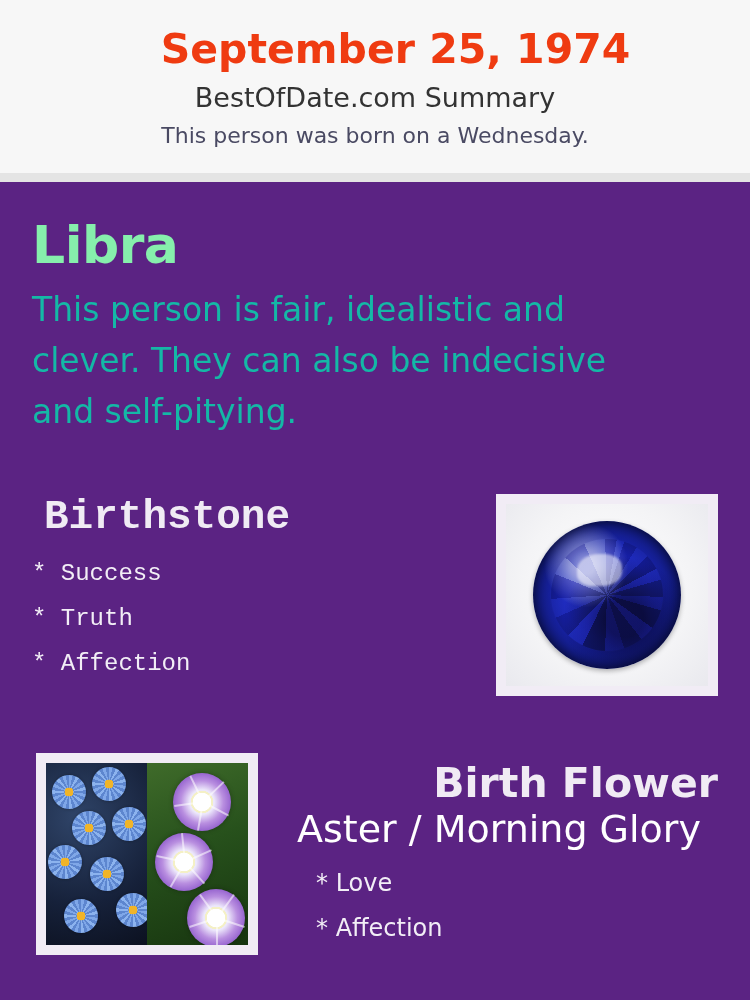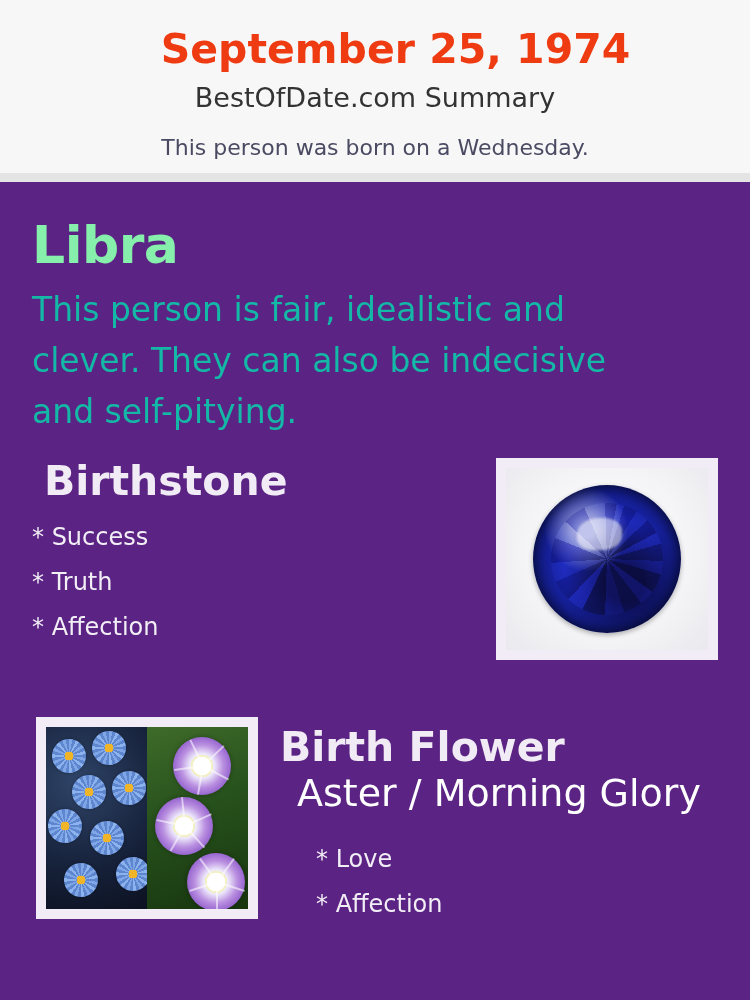--- a/index.html
+++ b/index.html
@@ -39,21 +39,21 @@
   .header-subtitle {
     color: #333333;
     font-size: 27px;
     line-height: 40px;
     margin-top: 4px;
   }
   .header-note {
     color: #4a4a63;
     font-size: 22px;
     line-height: 32px;
-    margin-top: 14px;
+    margin-top: 2px;
   }
   .header-rule {
     height: 9px;
     background: #e4e4e4;
   }
 
   
   .body-wrap {
     position: relative;
     padding: 0 32px;
@@ -71,22 +71,23 @@
     color: #14b8a6;
     font-size: 33px;
     line-height: 51px;
     margin-top: 10px;
     max-width: 600px;
   }
 
   
   .stone-block {
     position: relative;
-    margin-top: 20px;
+    margin-top: 56px;
     min-height: 230px;
+    font-family: Liberation Mono, monospace;
   }
   .block-title {
     color: #f0ebf4;
     font-size: 41px;
     font-weight: bold;
     line-height: 48px;
     margin-left: 12px;
   }
   .block-sub {
     color: #ffffff;
@@ -244,31 +245,31 @@
     position: absolute;
     left: 248px;
     top: 6px;
     right: 0;
   }
   .flower-title {
     color: #f0ebf4;
     font-size: 41px;
     font-weight: bold;
     line-height: 48px;
-    text-align: left;
+    text-align: right;
   }
   .flower-sub {
     color: #ffffff;
     font-size: 38px;
     line-height: 40px;
     margin-top: 2px;
     text-align: center;
   }
   .flower-bullets {
-    margin-top: 24px;
+    margin-top: 12px;
     margin-left: 36px;
   }
   .flower-bullets .bullet {
     line-height: 45px;
   }
 </style>
 </head>
 <body>
 
 <div class="page">

